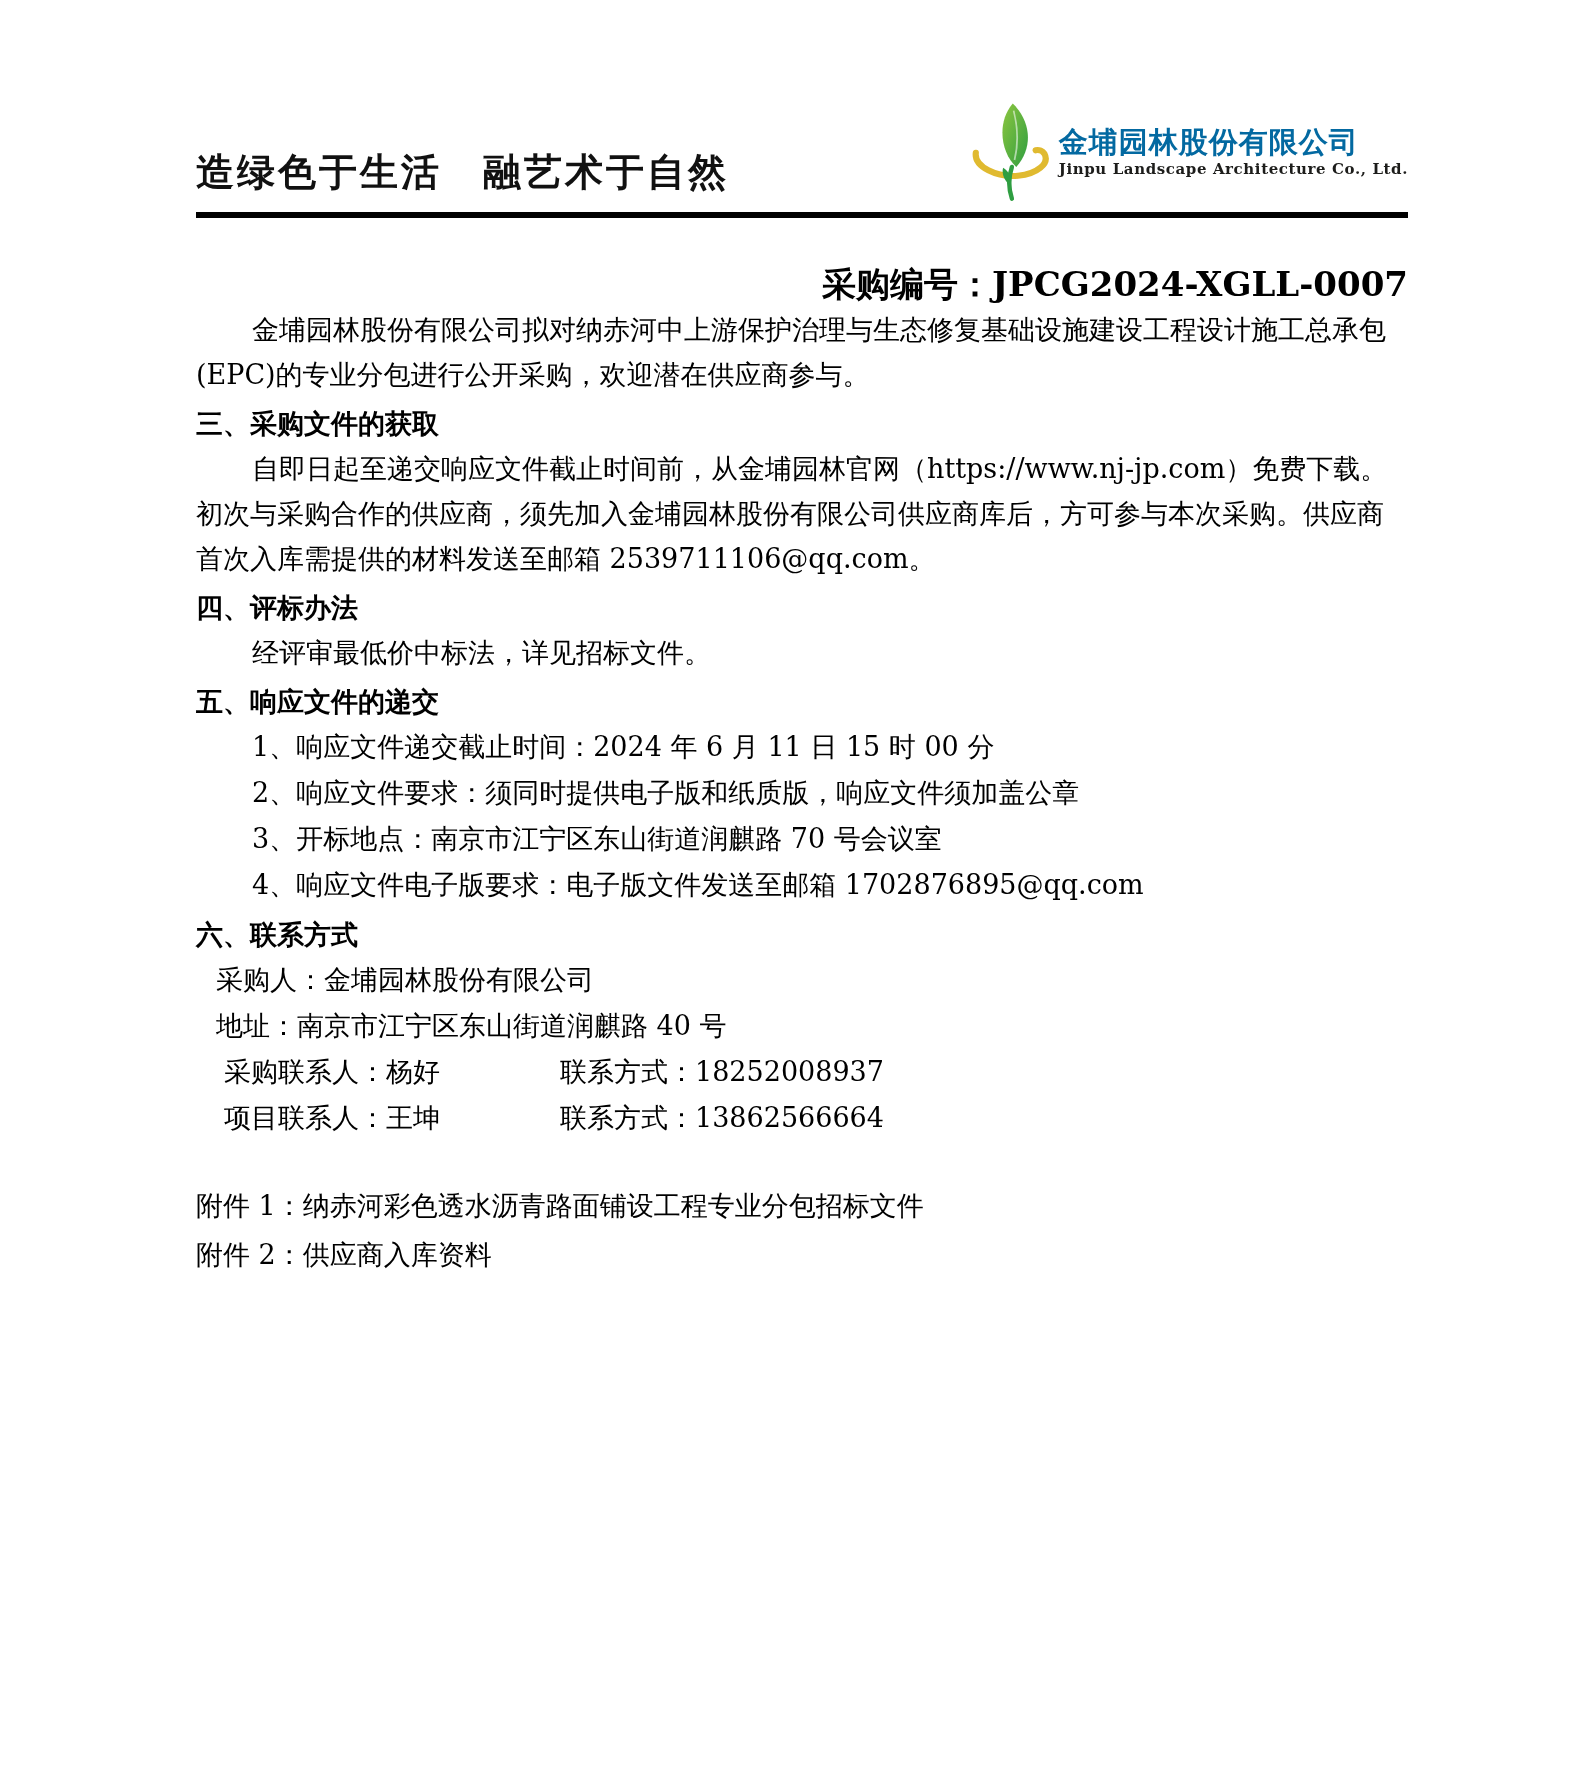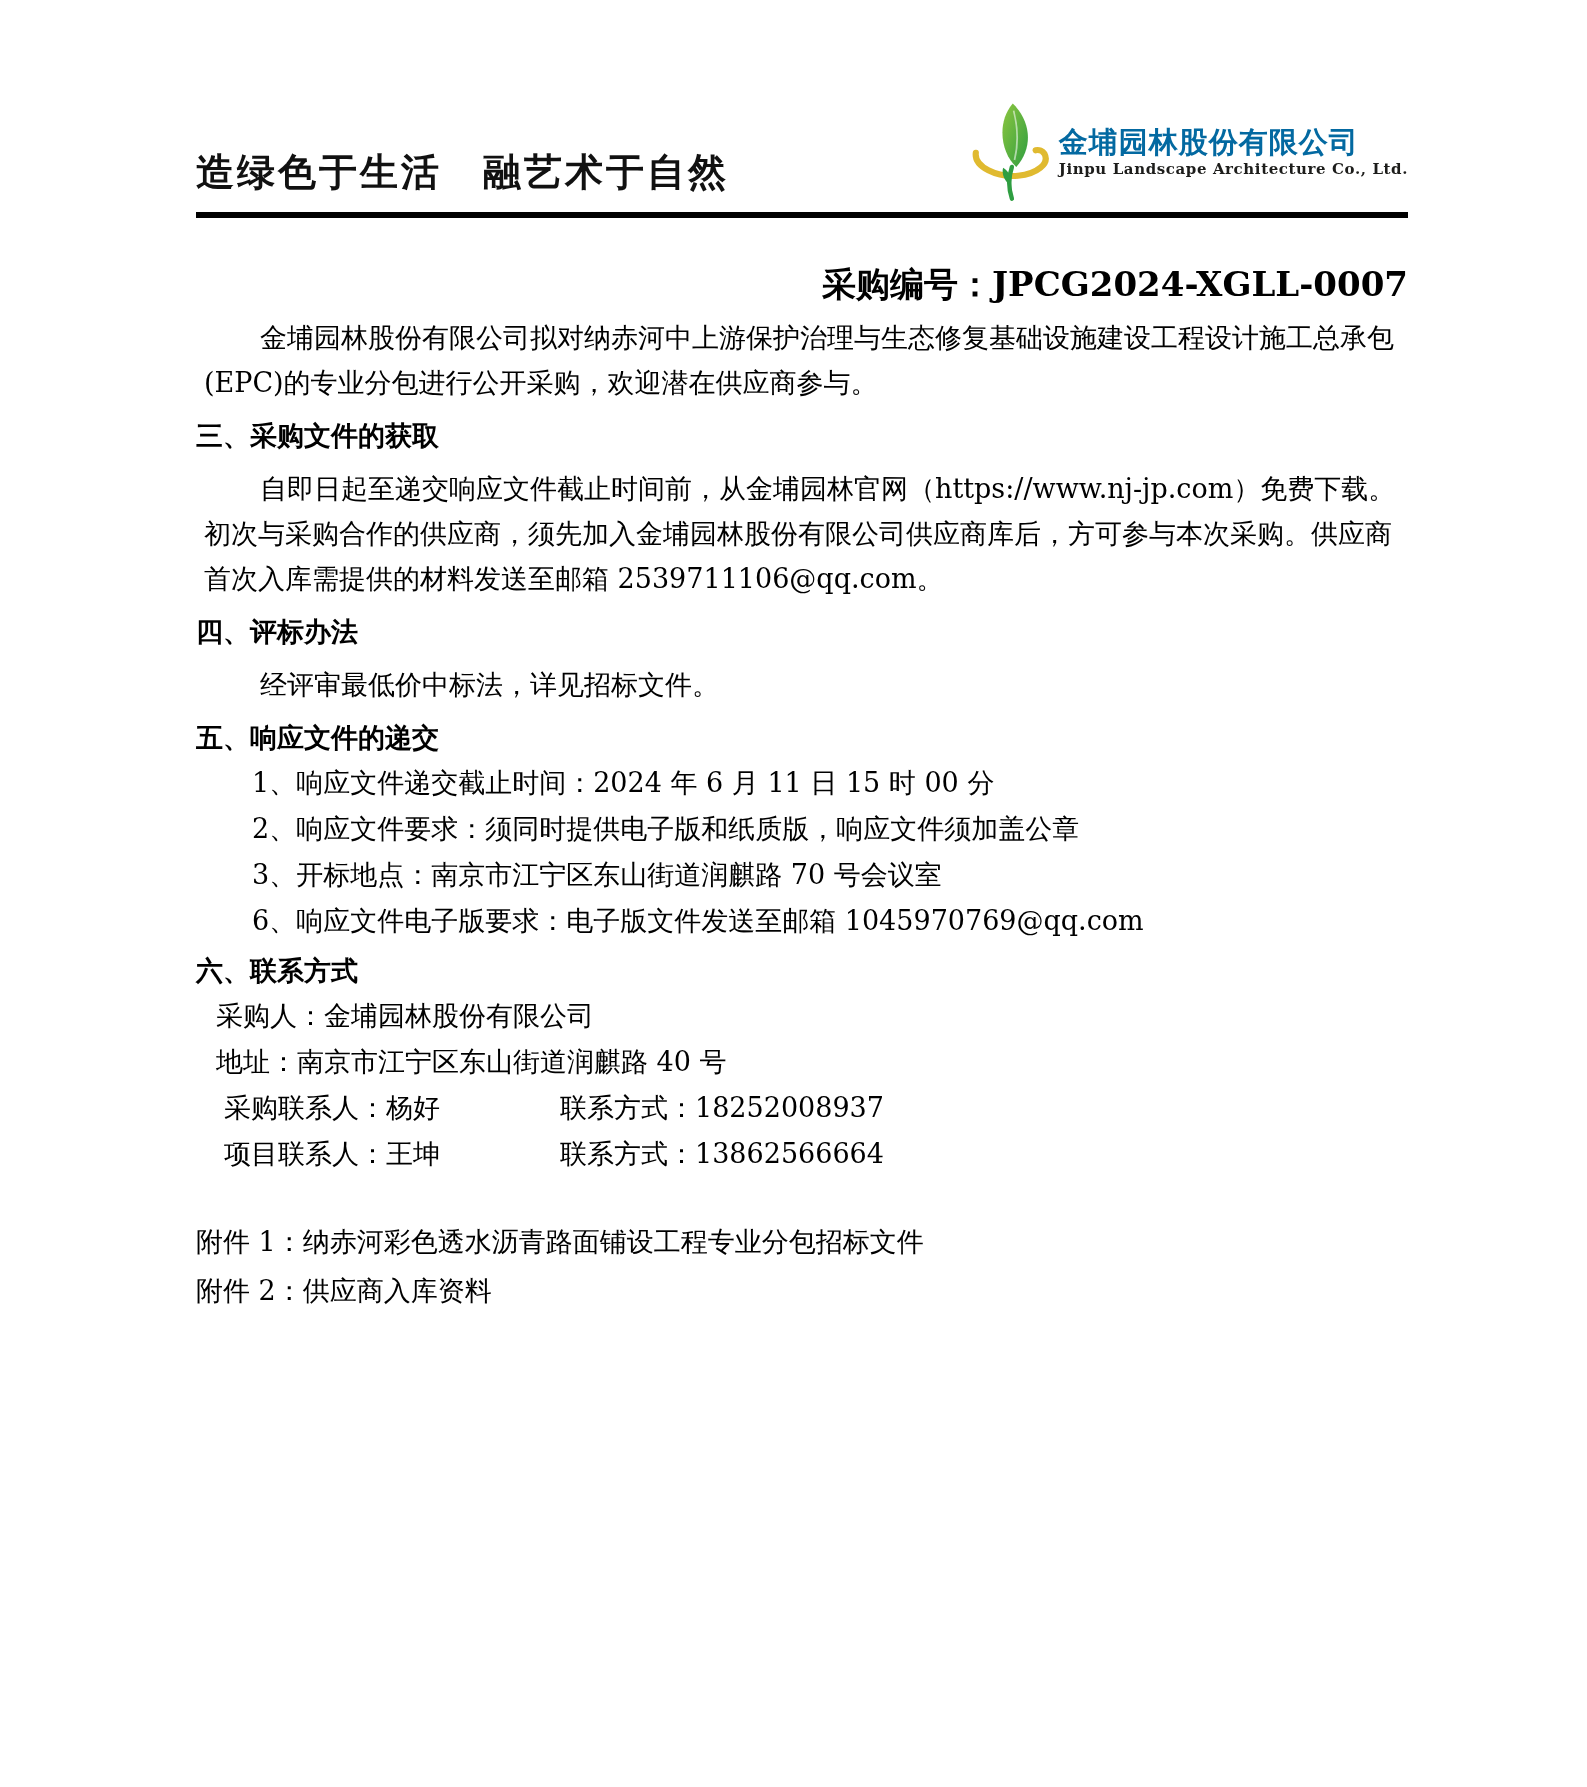--- a/index.html
+++ b/index.html
@@ -75,21 +75,21 @@
   .bodytext{font-size:27px;line-height:45px;}
   .intro{margin-top:56px;}
   .indent{text-indent:56px;}
   .sec-heading{
     font-family:"DejaVu Sans", sans-serif;
     font-weight:bold;
     font-size:27px;
     line-height:45px;
     margin:4px 0 0 0;
   }
-  .sec-body{margin:8px;}
+  .sec-body{margin:0;}
   .list-item{
     margin-left:56px;
     line-height:46px;
     font-size:27px;
   }
   .contact-line{
     margin-left:20px;
     line-height:46px;
     font-size:27px;
   }
@@ -159,21 +159,21 @@
       <h2 class="sec-heading">四、评标办法</h2>
       <p class="bodytext indent sec-body">经评审最低价中标法，详见招标文件。</p>
     </section>
 
     <section>
       <h2 class="sec-heading">五、响应文件的递交</h2>
       <div>
         <div class="list-item">1、响应文件递交截止时间：2024 年 6 月 11 日 15 时 00 分</div>
         <div class="list-item">2、响应文件要求：须同时提供电子版和纸质版，响应文件须加盖公章</div>
         <div class="list-item">3、开标地点：南京市江宁区东山街道润麒路 70 号会议室</div>
-        <div class="list-item">6、响应文件电子版要求：电子版文件发送至邮箱 1045970769@qq.com</div>
+        <div class="list-item">4、响应文件电子版要求：电子版文件发送至邮箱 1702876895@qq.com</div>
       </div>
     </section>
 
     <section>
       <h2 class="sec-heading">六、联系方式</h2>
       <div class="contact-line">采购人：金埔园林股份有限公司</div>
       <div class="contact-line">地址：南京市江宁区东山街道润麒路 40 号</div>
       <div class="contact-row">
         <span class="contact-person">采购联系人：杨好</span>
         <span class="contact-phone">联系方式：18252008937</span>

